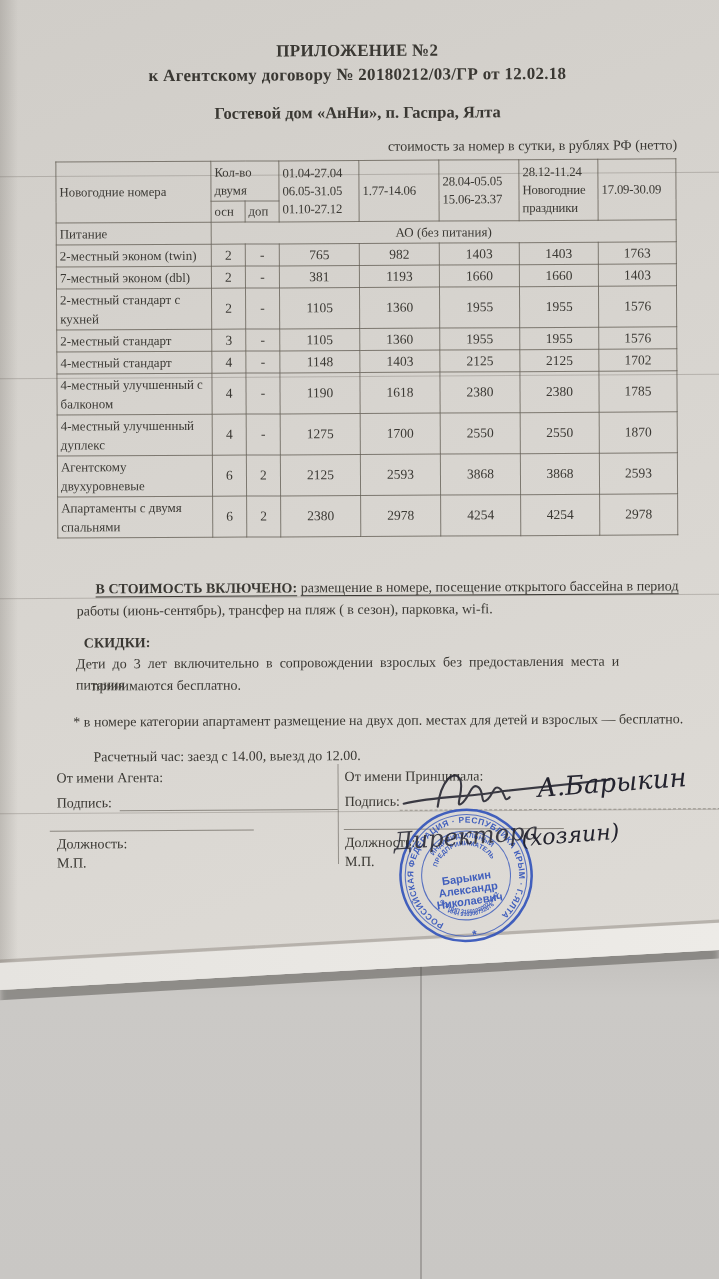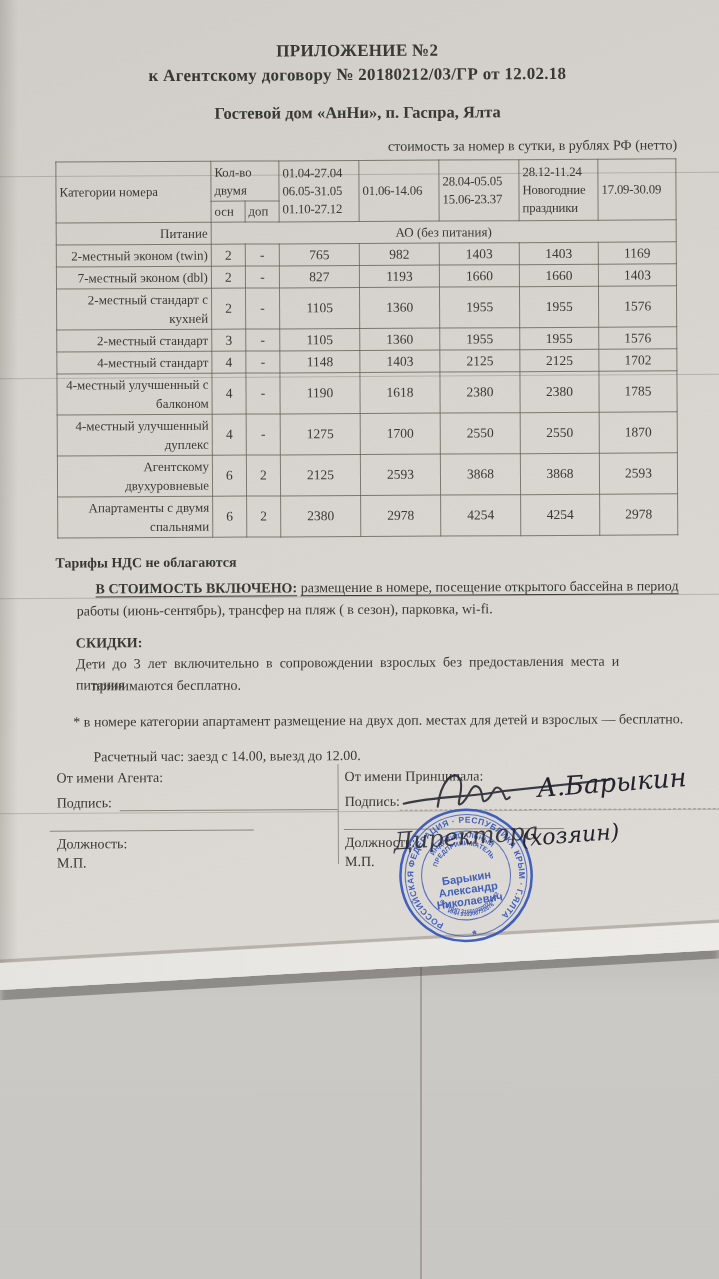--- a/index.html
+++ b/index.html
@@ -28,21 +28,21 @@
   .b{font-weight:bold;}
   .title{font-size:17px;letter-spacing:.3px;}
   .note-r{right:40px;font-size:14px;}
   
   table.price-table{position:absolute;left:57px;top:160px;width:620px;border-collapse:collapse;
       table-layout:fixed;font-size:13px;color:#3b3934;}
   table.price-table td{border:1px solid rgba(95,90,80,.75);padding:1px 3px;vertical-align:middle;}
   td.hcell{vertical-align:top;line-height:18px;font-size:12.8px;padding:2px 2px 1px 4px;}
   td.pcell{letter-spacing:-.2px;}
   td.sub{text-align:left;padding-left:6px;line-height:17px;}
-  td.cat{line-height:19px;padding-left:4px;text-align:right;}
+  td.cat{line-height:19px;padding-left:4px;}
   td.num{text-align:center;font-size:13.5px;}
   td.meal-val{text-align:center;}
   tr.meal-row td{height:19px;}
   
   .hline{position:absolute;height:0;border-top:1px solid rgba(88,84,76,.62);}
   .hline.dash{border-top-style:dashed;border-top-color:rgba(110,105,97,.55);}
   .vline{position:absolute;width:0;border-left:1px solid rgba(88,84,76,.55);}
   .txt{font-size:14px;line-height:21px;}
   .just1{word-spacing:3.5px;}
   .ul{text-decoration:underline;text-underline-offset:3px;text-decoration-thickness:1px;}
@@ -80,32 +80,32 @@
           <col style="width:34px">
           <col style="width:34px">
         <col style="width:80px">
           <col style="width:80px">
           <col style="width:80px">
         <col style="width:79px">
           <col style="width:78px">
       </colgroup>
       <tbody>
         <tr>
-          <td class="hcell" rowspan="2">Категории номера</td>
+          <td class="hcell" rowspan="2">Новогодние номера</td>
           <td class="hcell" colspan="2" style="height:37px">
             <div>Кол-во</div>
             <div>двумя</div>
           </td>
           <td class="hcell pcell" rowspan="2">
               <div>01.04-27.04</div>
               <div>06.05-31.05</div>
               <div>01.10-27.12</div>
             </td>
           <td class="hcell pcell" rowspan="2">
-              <div>01.06-14.06</div>
+              <div>1.77-14.06</div>
             </td>
           <td class="hcell pcell" rowspan="2">
               <div>28.04-05.05</div>
               <div>15.06-23.37</div>
             </td>
           <td class="hcell pcell" rowspan="2">
               <div>28.12-11.24</div>
               <div>Новогодние</div>
               <div>праздники</div>
             </td>
@@ -122,27 +122,27 @@
           <td class="meal-val" colspan="7">АО (без питания)</td>
         </tr>
       <tr>
             <td class="cat">2-местный эконом (twin)</td>
             <td class="num">2</td>
             <td class="num">-</td>
             <td class="num">765</td>
             <td class="num">982</td>
             <td class="num">1403</td>
             <td class="num">1403</td>
-            <td class="num">1169</td>
+            <td class="num">1763</td>
           </tr>
           <tr>
             <td class="cat">7-местный эконом (dbl)</td>
             <td class="num">2</td>
             <td class="num">-</td>
-            <td class="num">827</td>
+            <td class="num">381</td>
             <td class="num">1193</td>
             <td class="num">1660</td>
             <td class="num">1660</td>
             <td class="num">1403</td>
           </tr>
           <tr>
             <td class="cat">2-местный стандарт с кухней</td>
             <td class="num">2</td>
             <td class="num">-</td>
             <td class="num">1105</td>
@@ -207,29 +207,28 @@
             <td class="num">2</td>
             <td class="num">2380</td>
             <td class="num">2978</td>
             <td class="num">4254</td>
             <td class="num">4254</td>
             <td class="num">2978</td>
           </tr>
         </tbody>
     </table>
 
-    <div class="abs b txt" style="left:55px;top:551px">Тарифы НДС не облагаются</div>
 
     <div class="abs txt" style="left:95px;top:577px;width:584px">
       <span class="b ul">В СТОИМОСТЬ ВКЛЮЧЕНО:</span>
       <span class="ul">размещение в номере, посещение открытого бассейна в период</span>
     </div>
     <div class="abs txt" style="left:76px;top:599px">работы (июнь-сентябрь), трансфер на пляж ( в сезон), парковка,  wi-fi.</div>
 
-    <div class="abs b txt" style="left:75px;top:631px">СКИДКИ:</div>
+    <div class="abs b txt" style="left:83px;top:631px">СКИДКИ:</div>
     <div class="abs txt just1" style="left:75px;top:652px;width:577px">Дети до  3 лет включительно в сопровождении взрослых без предоставления места и питания</div>
     <div class="abs txt" style="left:91px;top:674px">принимаются бесплатно.</div>
 
     <div class="abs txt" style="left:72px;top:710px">* в номере категории апартамент размещение на двух доп. местах для детей и взрослых — бесплатно.</div>
     <div class="abs txt" style="left:92px;top:745px">Расчетный час: заезд с 14.00, выезд до 12.00.</div>
 
     <div class="vline" style="left:336px;top:764px;height:100px"></div>
 
     <div class="abs txt" style="left:55px;top:766px">От имени Агента:</div>
     <div class="abs txt" style="left:55px;top:791px">Подпись:</div>

